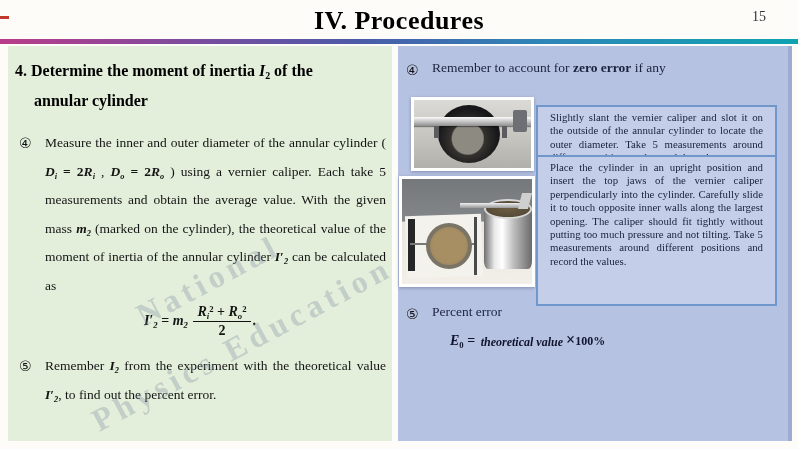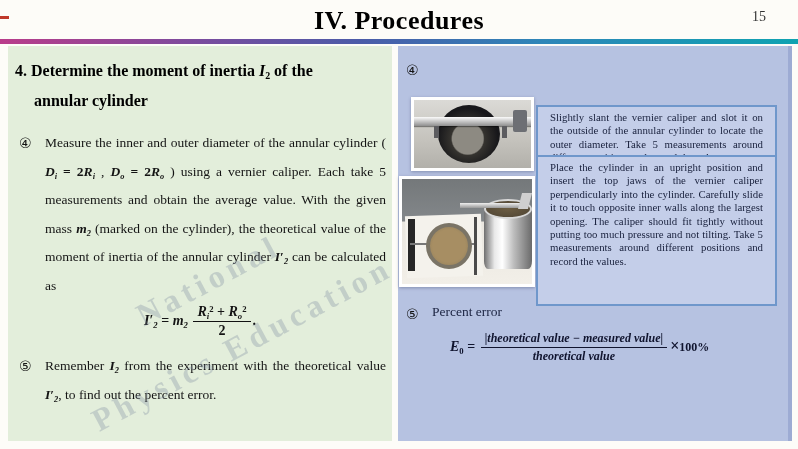--- a/index.html
+++ b/index.html
@@ -132,20 +132,23 @@
         <span>Remember </span><span class="mvar">I</span><sub class="mvar">2</sub><span> from the experiment with the theoretical value </span><span class="mvar">I</span><b>′</b><sub class="mvar">2</sub><span>, to find out the percent error.</span>
       </div>
     </div>
 
   </div>
 
   <div class="panel right">
 
     <div class="r-step4">
       <span class="bullet">④</span>
+      <div>
+        <span>Remember to account for </span><b>zero error</b><span> if any</span>
+      </div>
     </div>
 
     <div class="photo photo1">
       <div class="scene scene1">
         <div class="s1-cyl"></div>
         <div class="s1-bar"></div>
         <div class="s1-jaw-l"></div>
         <div class="s1-jaw-r"></div>
         <div class="s1-head"></div>
       </div>
@@ -168,18 +171,18 @@
     </div>
 
     <div class="note note2">Place the cylinder in an upright position and insert the top jaws of the vernier caliper perpendicularly into the cylinder. Carefully slide it to touch opposite inner walls along the largest opening. The caliper should fit tightly without putting too much pressure and not tilting. Take 5 measurements around different positions and record the values.</div>
 
     <div class="r-step5">
       <span class="bullet">⑤</span>
       <div>Percent error</div>
     </div>
 
     <div class="formula2">
-      <span class="mvar">E</span><sub>0</sub><span> = </span><span class="frac"><span class="num">|theoretical value − measured value|</span><span class="den">theoretical value</span></span><span class="times">×</span><span class="hundred">100%</span>
+      <span class="mvar">E</span><sub>0</sub><span> = </span><span class="frac"><span class="den">theoretical value</span></span><span class="times">×</span><span class="hundred">100%</span>
     </div>
 
   </div>
 
 </div>
 
 </body></html>

